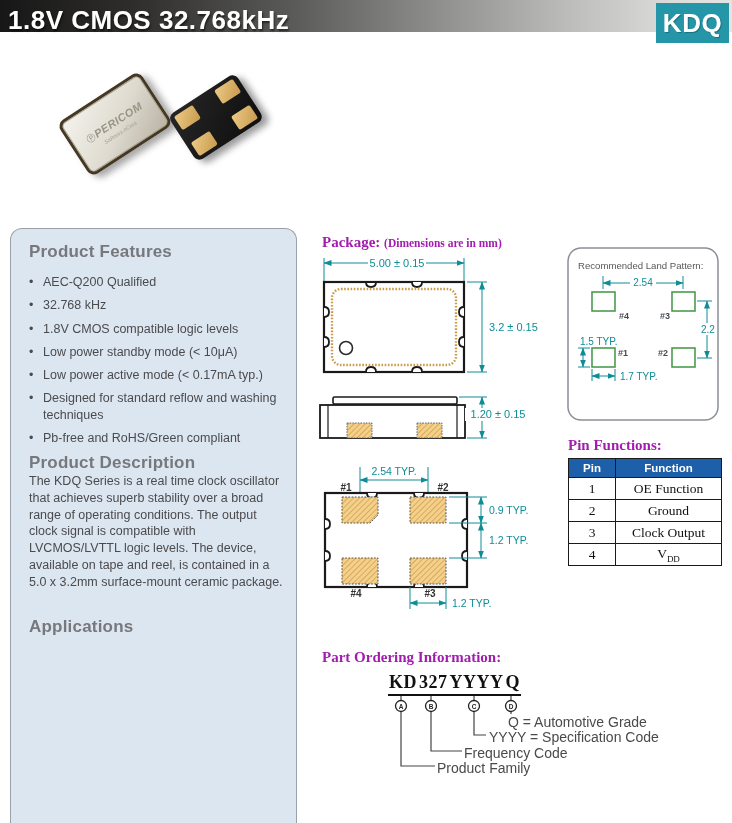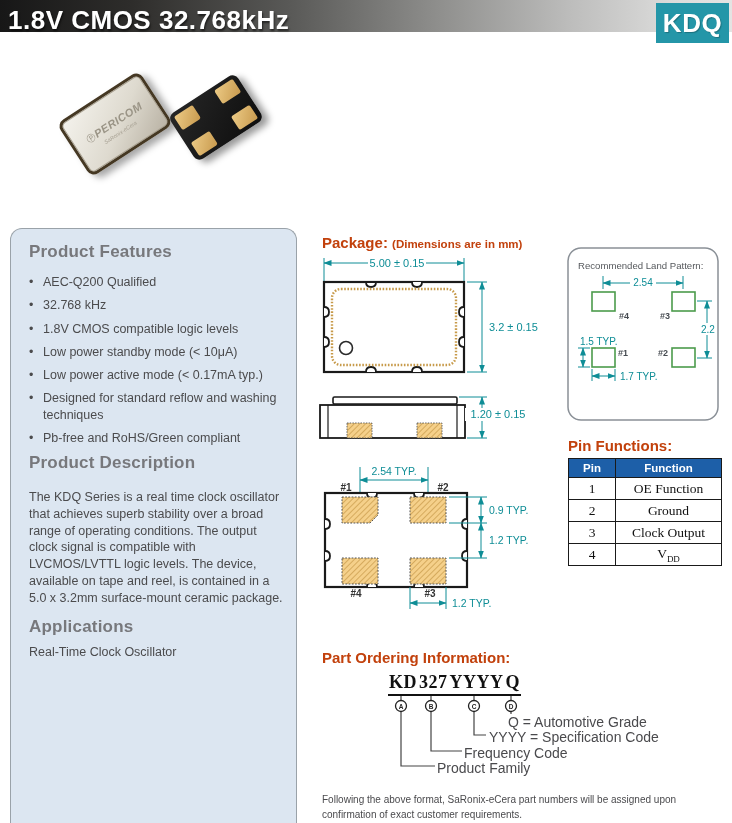--- a/index.html
+++ b/index.html
@@ -35,27 +35,27 @@
 
   
   .panel{position:absolute;left:10px;top:228px;width:285px;height:595px;background:#dce6f1;
     border:1px solid #9aa2a9;border-bottom:none;border-radius:12px 12px 0 0;}
   .panel h2{margin:0;font-size:17px;font-weight:bold;color:#77787c;letter-spacing:0.2px;}
   .features-block{position:absolute;left:18px;top:13px;width:252px;}
   .feature-list{margin:12px 0 0 0;padding:0;list-style:none;}
   .feature-list li{display:flex;margin-bottom:7px;font-size:12.5px;line-height:1.3;color:#4b4b4d;}
   .feature-list .bullet{width:14px;flex:none;color:#4b4b4d;}
   .desc-block{position:absolute;left:18px;top:224px;width:256px;}
-  .desc-block p{margin:16px 0 0 0;font-size:12.5px;line-height:1.34;color:#4b4b4d;}
+  .desc-block p{margin:0 0 0 0;font-size:12.5px;line-height:1.34;color:#4b4b4d;}
   .apps-block{position:absolute;left:18px;top:388px;width:252px;}
   .apps-block .app-item{margin-top:8px;font-size:12.5px;color:#4b4b4d;}
 
   
-  .sec-head{position:absolute;font-family:Liberation Sans, sans-serif;font-weight:bold;
-    color:#c2410c;font-size:15px;}
+  .sec-head{position:absolute;font-family:Liberation Serif, serif;font-weight:bold;
+    color:#a21caf;font-size:15px;}
   .sec-head .note{font-size:11.5px;}
 
   
   .dwg{position:absolute;}
   svg text{font-family:"Liberation Sans",sans-serif;}
   .dimtext{fill:#0e8d96;font-size:11px;}
   .dimtext-s{fill:#0e8d96;font-size:10.5px;}
   .pintext{fill:#333;font-size:10px;font-weight:600;}
   .lp-title{fill:#55585c;font-size:9.6px;}
   .lp-dim{fill:#0e8d96;font-size:10px;}
@@ -137,21 +137,20 @@
             <span>Pb-free and RoHS/Green compliant</span>
           </li>
       </ul>
     </div>
     <div class="desc-block">
       <h2>Product Description</h2>
       <p>The KDQ Series is a real time clock oscillator that achieves superb stability over a broad range of operating conditions. The output clock signal is compatible with LVCMOS/LVTTL logic levels.  The device, available on tape and reel, is contained in a 5.0 x 3.2mm surface-mount ceramic package.</p>
     </div>
     <div class="apps-block">
       <h2>Applications</h2>
-      <div class="app-item">Real-Time Clock Oscillator</div>
     </div>
   </div>
 
   <div class="sec-head" style="left:322px;top:234px;">
     <span>Package:</span>
     <span class="note">(Dimensions are in mm)</span>
   </div>
 
   <svg class="dwg" style="left:315px;top:253px;" width="250" height="392" viewBox="0 0 250 392">
     <defs>
@@ -351,18 +350,14 @@
       <text x="159" y="15.5" text-anchor="middle" font-size="6.5" fill="#222" font-weight="bold">C</text>
       <text x="196" y="15.5" text-anchor="middle" font-size="6.5" fill="#222" font-weight="bold">D</text>
     </g>
   </svg>
 
   <div class="legend-label" style="left:508px;top:714px;">Q = Automotive Grade</div>
   <div class="legend-label" style="left:489px;top:729px;">YYYY = Specification Code</div>
   <div class="legend-label" style="left:464px;top:745px;">Frequency Code</div>
   <div class="legend-label" style="left:437px;top:760px;">Product Family</div>
 
-  <div class="footnote">
-    <div>Following the above format, SaRonix-eCera part numbers will be assigned upon</div>
-    <div>confirmation of exact customer requirements.</div>
-  </div>
 
 </div>
 
 </body></html>

